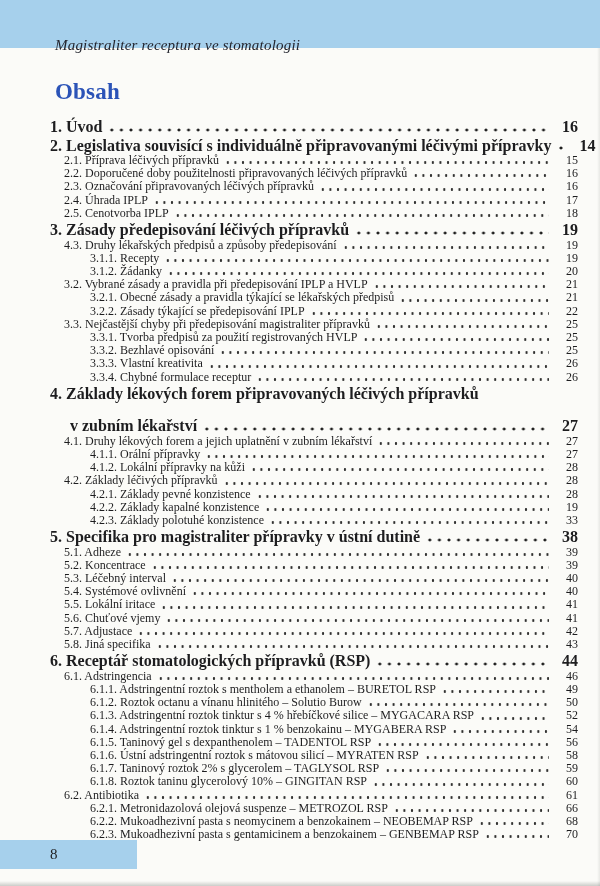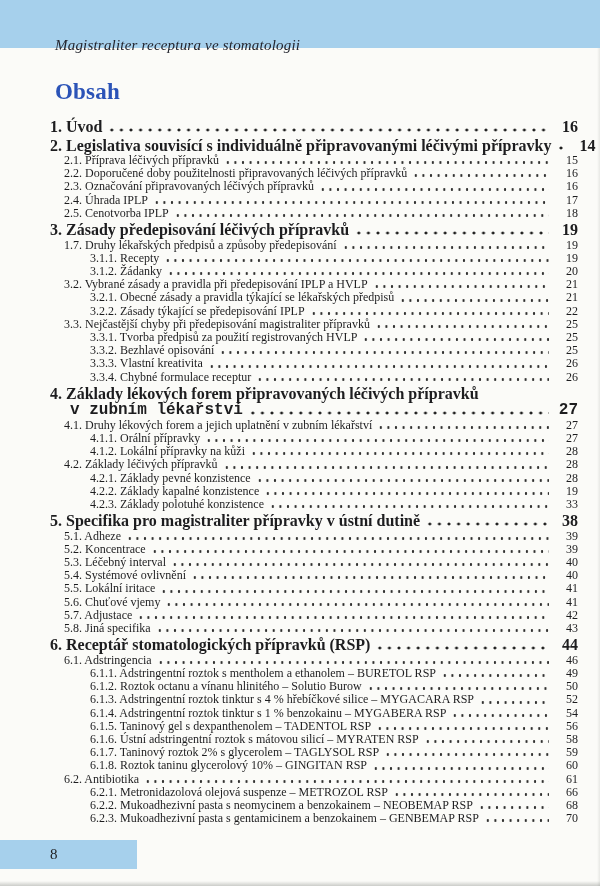--- a/index.html
+++ b/index.html
@@ -85,21 +85,21 @@
     line-height: 16.5px;
     margin-top: 2px;
   }
   .l1 .dots {
     background-image: radial-gradient(circle, #1f1f1f 1.3px, rgba(0,0,0,0) 1.7px);
     background-size: 9.6px 4px;
     margin-bottom: 4px;
   }
   .l2 { font-size: 12px; line-height: 13.2px; padding-left: 14px; font-family: Liberation Serif, serif; }
   .l3 { font-size: 12px; line-height: 13.2px; padding-left: 40px; }
-  .l1.cont { margin-top: 0; padding-left: 20px; font-family: Liberation Mono, monospace; }
+  .l1.cont { margin-top: 16px; padding-left: 20px; }
   .pagebar {
     position: absolute;
     left: 0; top: 840px;
     width: 137px; height: 29px;
     background: #a6d0ec;
   }
   .pagebar .num {
     display: inline-block;
     margin-left: 50px;
     font-size: 15px;
@@ -153,21 +153,21 @@
       <span class="lbl">2.5. Cenotvorba IPLP</span>
       <span class="dots"></span>
       <span class="pg">18</span>
     </div>
       <div class="row l1">
       <span class="lbl">3. Zásady předepisování léčivých přípravků</span>
       <span class="dots"></span>
       <span class="pg">19</span>
     </div>
       <div class="row l2">
-      <span class="lbl">1.7. Druhy lékařských předpisů a způsoby předepisování</span>
+      <span class="lbl">4.3. Druhy lékařských předpisů a způsoby předepisování</span>
       <span class="dots"></span>
       <span class="pg">19</span>
     </div>
       <div class="row l3">
       <span class="lbl">3.1.1. Recepty</span>
       <span class="dots"></span>
       <span class="pg">19</span>
     </div>
       <div class="row l3">
       <span class="lbl">3.1.2. Žádanky</span>

